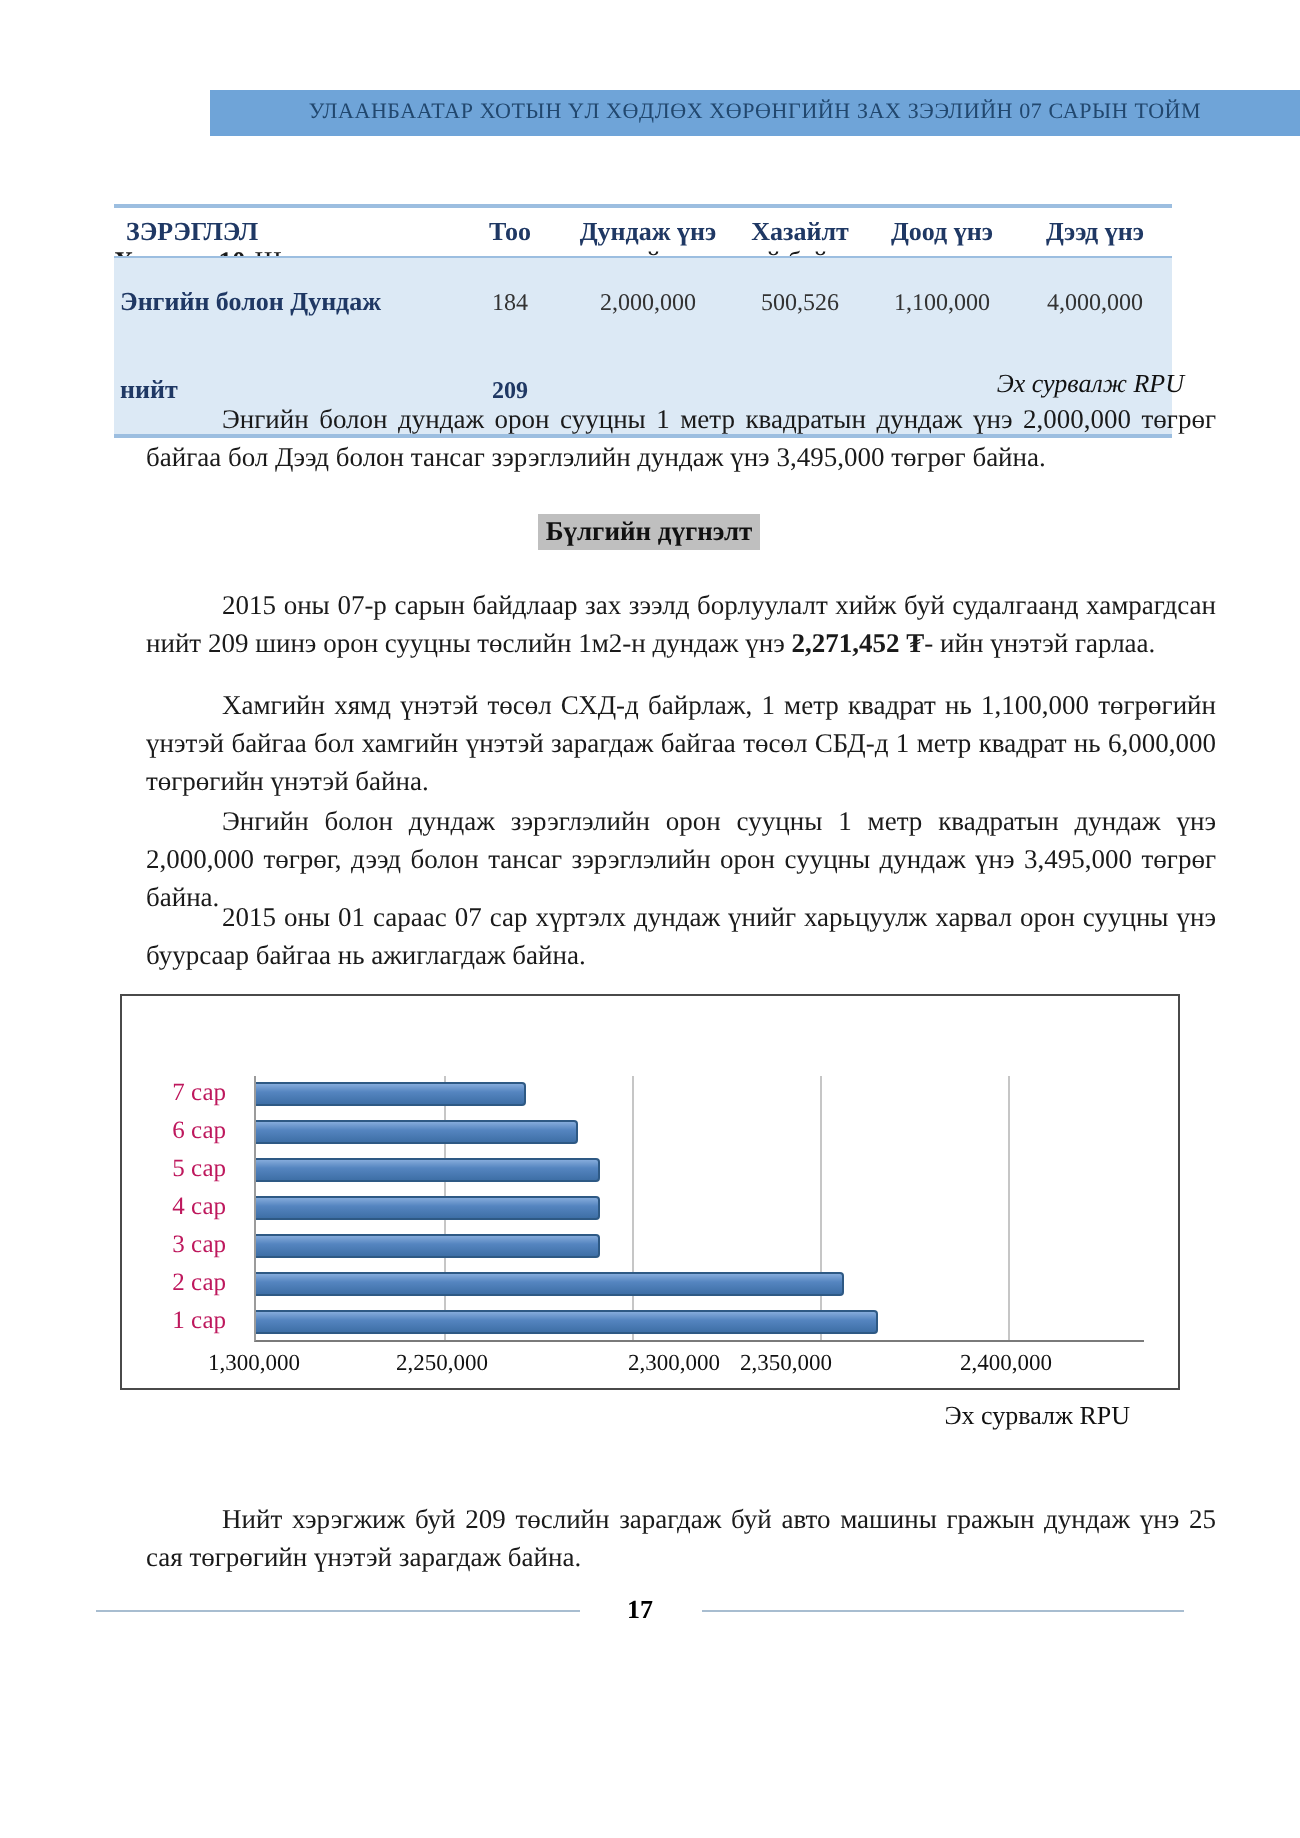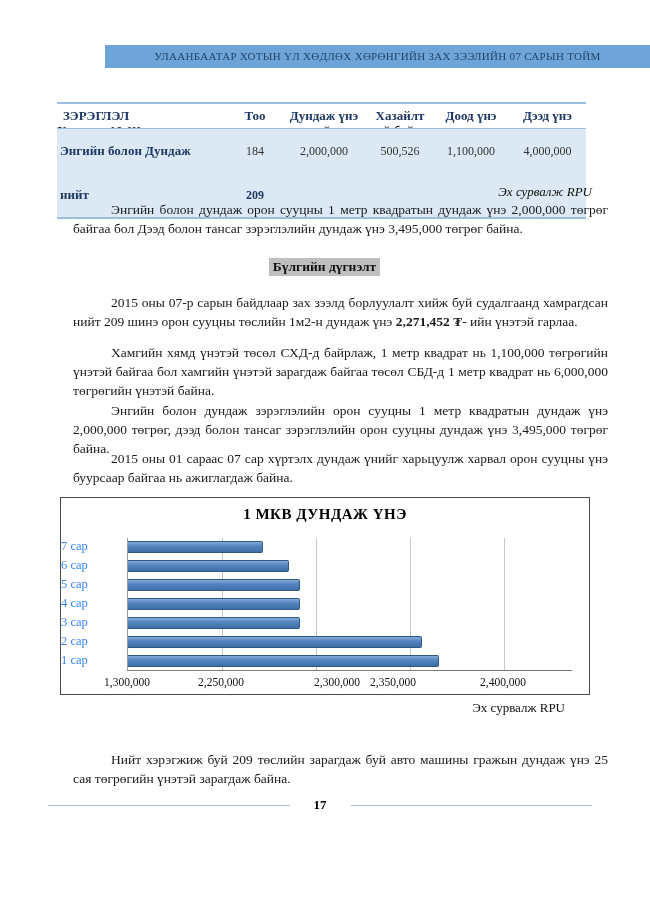--- a/index.html
+++ b/index.html
@@ -69,21 +69,21 @@
     position:absolute;left:66px;top:40px;width:444px;height:132px;
     border-left:1px solid #9b9b9b;border-bottom:1px solid #7a7a7a;
   }
   .gridline{position:absolute;top:0;bottom:0;width:1px;background:#C6C6C6;}
   .bar{
     position:absolute;left:0;height:10px;
     background:linear-gradient(180deg,#85ABDB 0%,#5585C0 40%,#3E6FA6 100%);
     border:1px solid #2E5984;border-left:none;border-radius:0 2px 2px 0;
   }
   .chart-cat-labels{position:absolute;left:0;top:40px;width:58px;height:132px;}
-  .cat-label{position:absolute;right:6px;width:52px;text-align:left;font-size:12.5px;color:#3b82f6;}
+  .cat-label{position:absolute;right:6px;width:52px;text-align:right;font-size:12.5px;color:#be185d;}
   .chart-x-ticks{position:absolute;left:66px;top:178px;width:444px;height:16px;}
   .tick-label{position:absolute;width:90px;text-align:center;font-size:11.5px;color:#111;}
   
   .footer{
     position:absolute;left:48px;top:797px;width:544px;
     display:flex;align-items:center;
   }
   .footer .rule{flex:1;height:1px;background:#A8BDD0;}
   .footer .page-num{font-size:13px;font-weight:bold;padding:0 24px;color:#000;}
 </style>
@@ -143,21 +143,20 @@
   <span class="section-heading">Бүлгийн дүгнэлт</span>
 </div>
 
 <p class="para p2"><span>2015 оны 07-р сарын байдлаар зах зээлд борлуулалт хийж буй судалгаанд хамрагдсан нийт 209 шинэ орон сууцны төслийн 1м2-н дундаж үнэ </span><b>2,271,452 ₮</b><span>- ийн үнэтэй гарлаа.</span></p>
 
 <p class="para p3">Хамгийн хямд үнэтэй төсөл СХД-д байрлаж,  1 метр квадрат нь 1,100,000 төгрөгийн үнэтэй байгаа бол хамгийн үнэтэй зарагдаж байгаа төсөл СБД-д 1 метр квадрат нь 6,000,000 төгрөгийн үнэтэй байна.</p>
 <p class="para p4">Энгийн болон дундаж зэрэглэлийн орон сууцны  1 метр квадратын дундаж үнэ 2,000,000 төгрөг, дээд болон тансаг зэрэглэлийн орон сууцны дундаж үнэ  3,495,000 төгрөг байна.</p>
 <p class="para p5">2015 оны 01 сараас 07 сар хүртэлх дундаж үнийг харьцуулж харвал орон сууцны үнэ буурсаар байгаа нь ажиглагдаж байна.</p>
 
 <div class="chart-frame">
-  <div class="chart-title">1 МКВ ДУНДАЖ ҮНЭ</div>
   <div class="chart-cat-labels" id="chart-cat-labels">
       <div class="cat-label" style="top: 1.42857px;">7 сар</div>
       <div class="cat-label" style="top: 20.2857px;">6 сар</div>
       <div class="cat-label" style="top: 39.1429px;">5 сар</div>
       <div class="cat-label" style="top: 58px;">4 сар</div>
       <div class="cat-label" style="top: 76.8571px;">3 сар</div>
       <div class="cat-label" style="top: 95.7143px;">2 сар</div>
       <div class="cat-label" style="top: 114.571px;">1 сар</div>
     </div>
   <div class="chart-plot" id="chart-plot">

